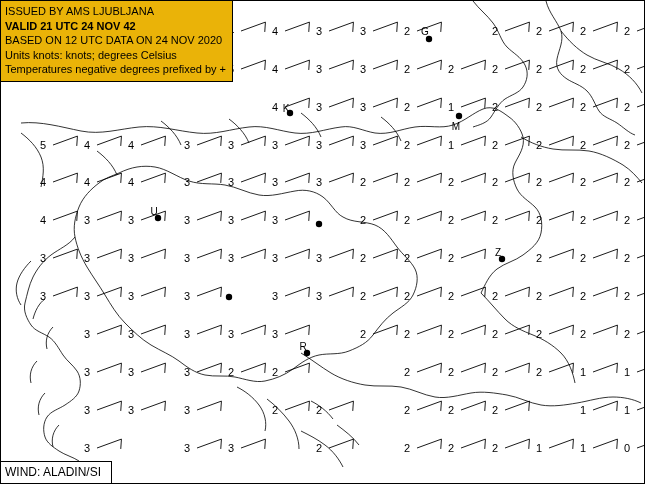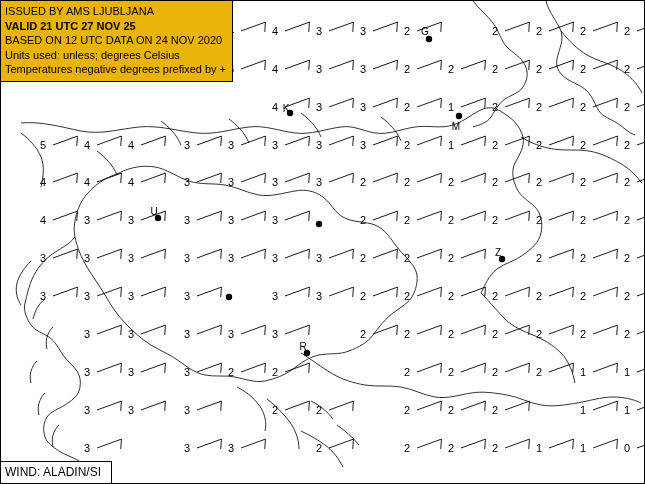--- a/index.html
+++ b/index.html
@@ -818,23 +818,23 @@
       <div class="city-label" style="left: 285px; top: 107px;">K</div>
       <div class="city-label" style="left: 455px; top: 125px;">M</div>
       <div class="city-label" style="left: 424px; top: 30px;">G</div>
       <div class="city-label" style="left: 153px; top: 210px;">U</div>
       <div class="city-label" style="left: 497px; top: 251px;">Z</div>
       <div class="city-label" style="left: 302px; top: 345px;">R</div>
     </div>
 
   <div class="header-box">
     <div>ISSUED BY AMS LJUBLJANA</div>
-    <div class="bold">VALID 21 UTC 27 NOV 25</div>
+    <div class="bold">VALID 21 UTC 24 NOV 42</div>
     <div>BASED ON 12 UTC DATA ON 24 NOV 2020</div>
-    <div>Units used: unless; degrees Celsius</div>
+    <div>Units knots: knots; degrees Celsius</div>
     <div>Temperatures negative degrees prefixed by +</div>
   </div>
 
   <div class="model-box">
     <div>WIND: ALADIN/SI</div>
   </div>
 
 </div>
 
 </body></html>

